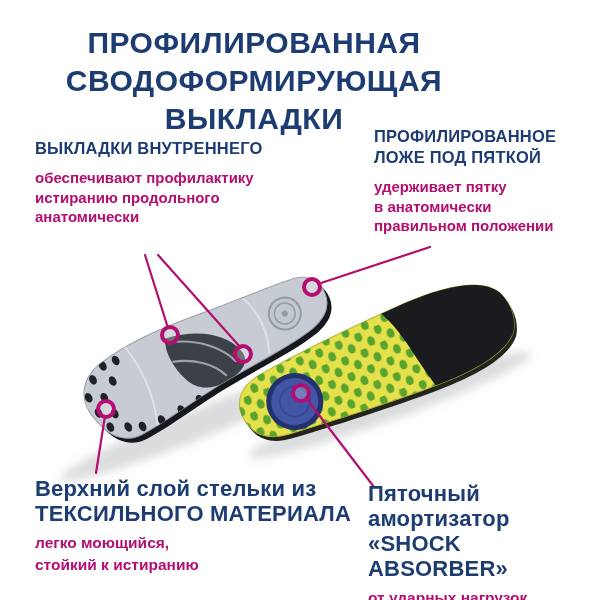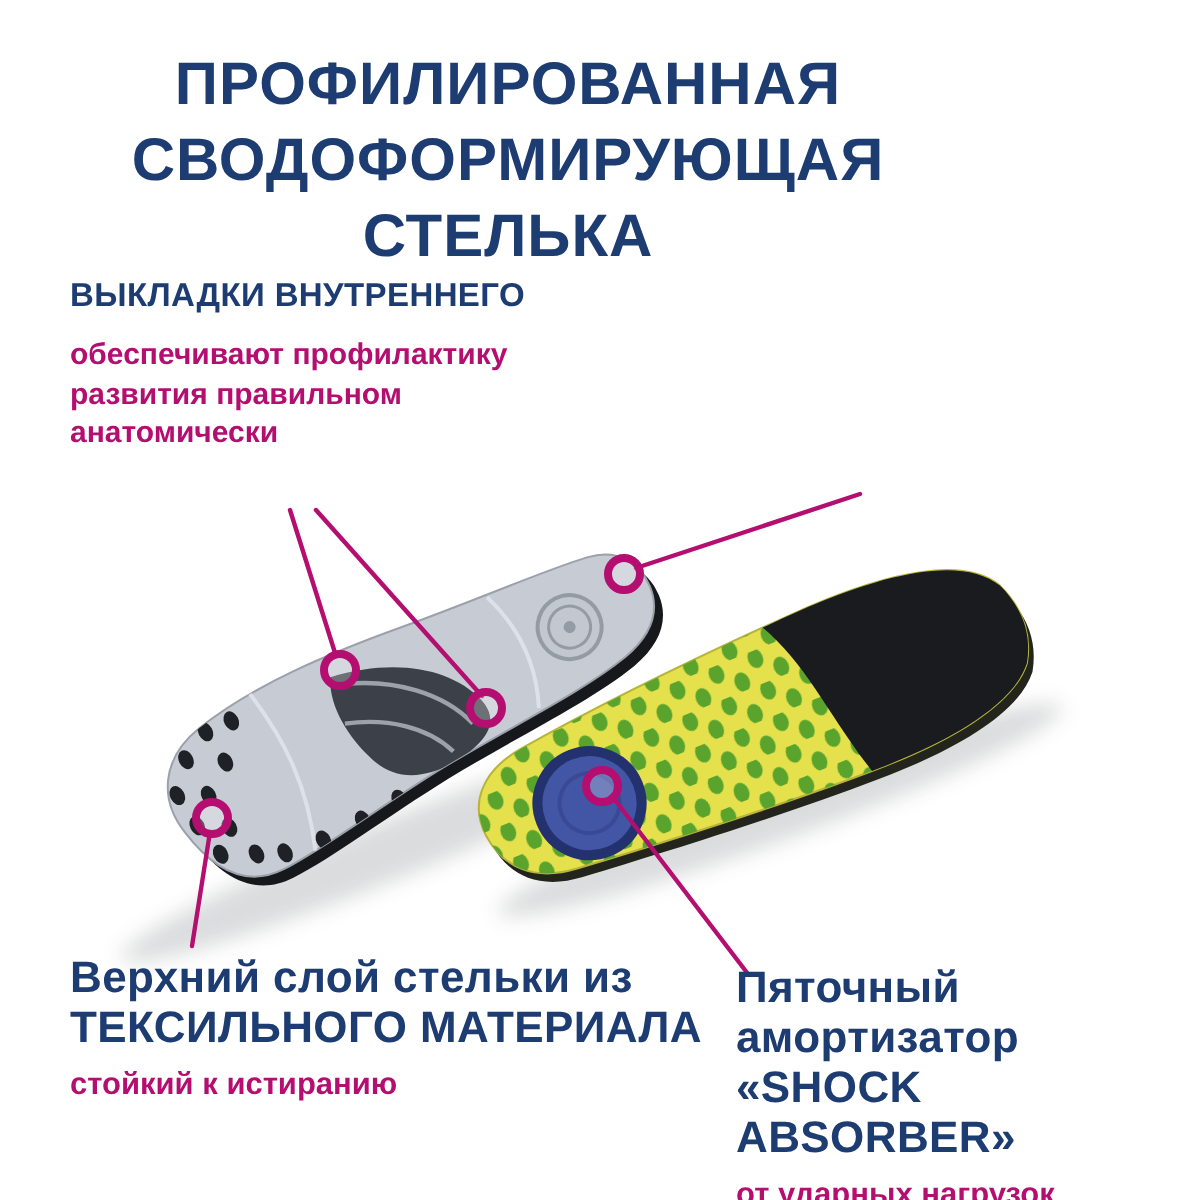--- a/index.html
+++ b/index.html
@@ -120,37 +120,47 @@
 
     <circle class="cring" cx="243" cy="354" r="8"></circle>
     <circle class="cring" cx="170" cy="335" r="8"></circle>
     <circle class="cring" cx="312" cy="287" r="8"></circle>
     <circle class="cring" cx="106" cy="409" r="8"></circle>
     <circle class="cring" cx="301" cy="393" r="8"></circle>
   </svg>
 
   <div class="title">
     <div>ПРОФИЛИРОВАННАЯ</div>
-    <div>СВОДОФОРМИРУЮЩАЯ СТЕЛЬКА</div>
+    <div>СВОДОФОРМИРУЮЩАЯ ВЫКЛАДКИ</div>
   </div>
 
   <div class="block block-tl">
     <div class="h-line">ВЫКЛАДКИ ВНУТРЕННЕГО</div>
     <div class="desc">
       <div class="d-line">обеспечивают профилактику</div>
-      <div class="d-line">развития правильном</div>
+      <div class="d-line">истиранию продольного</div>
       <div class="d-line">анатомически</div>
     </div>
   </div>
 
+  <div class="block block-tr">
+    <div class="h-line">ПРОФИЛИРОВАННОЕ</div>
+    <div class="h-line">ЛОЖЕ ПОД ПЯТКОЙ</div>
+    <div class="desc">
+      <div class="d-line">удерживает пятку</div>
+      <div class="d-line">в анатомически</div>
+      <div class="d-line">правильном положении</div>
+    </div>
+  </div>
 
   <div class="block block-bl">
     <div class="h-line-lg">Верхний слой стельки из</div>
     <div class="h-line-lg">ТЕКСИЛЬНОГО МАТЕРИАЛА</div>
     <div class="desc-lg">
+      <div class="d-line-lg">легко моющийся,</div>
       <div class="d-line-lg">стойкий к истиранию</div>
     </div>
   </div>
 
   <div class="block block-br">
     <div class="h-line-lg">Пяточный амортизатор</div>
     <div class="h-line-lg">«SHOCK ABSORBER»</div>
     <div class="desc-lg">
       <div class="d-line-lg">от ударных нагрузок</div>
     </div>

